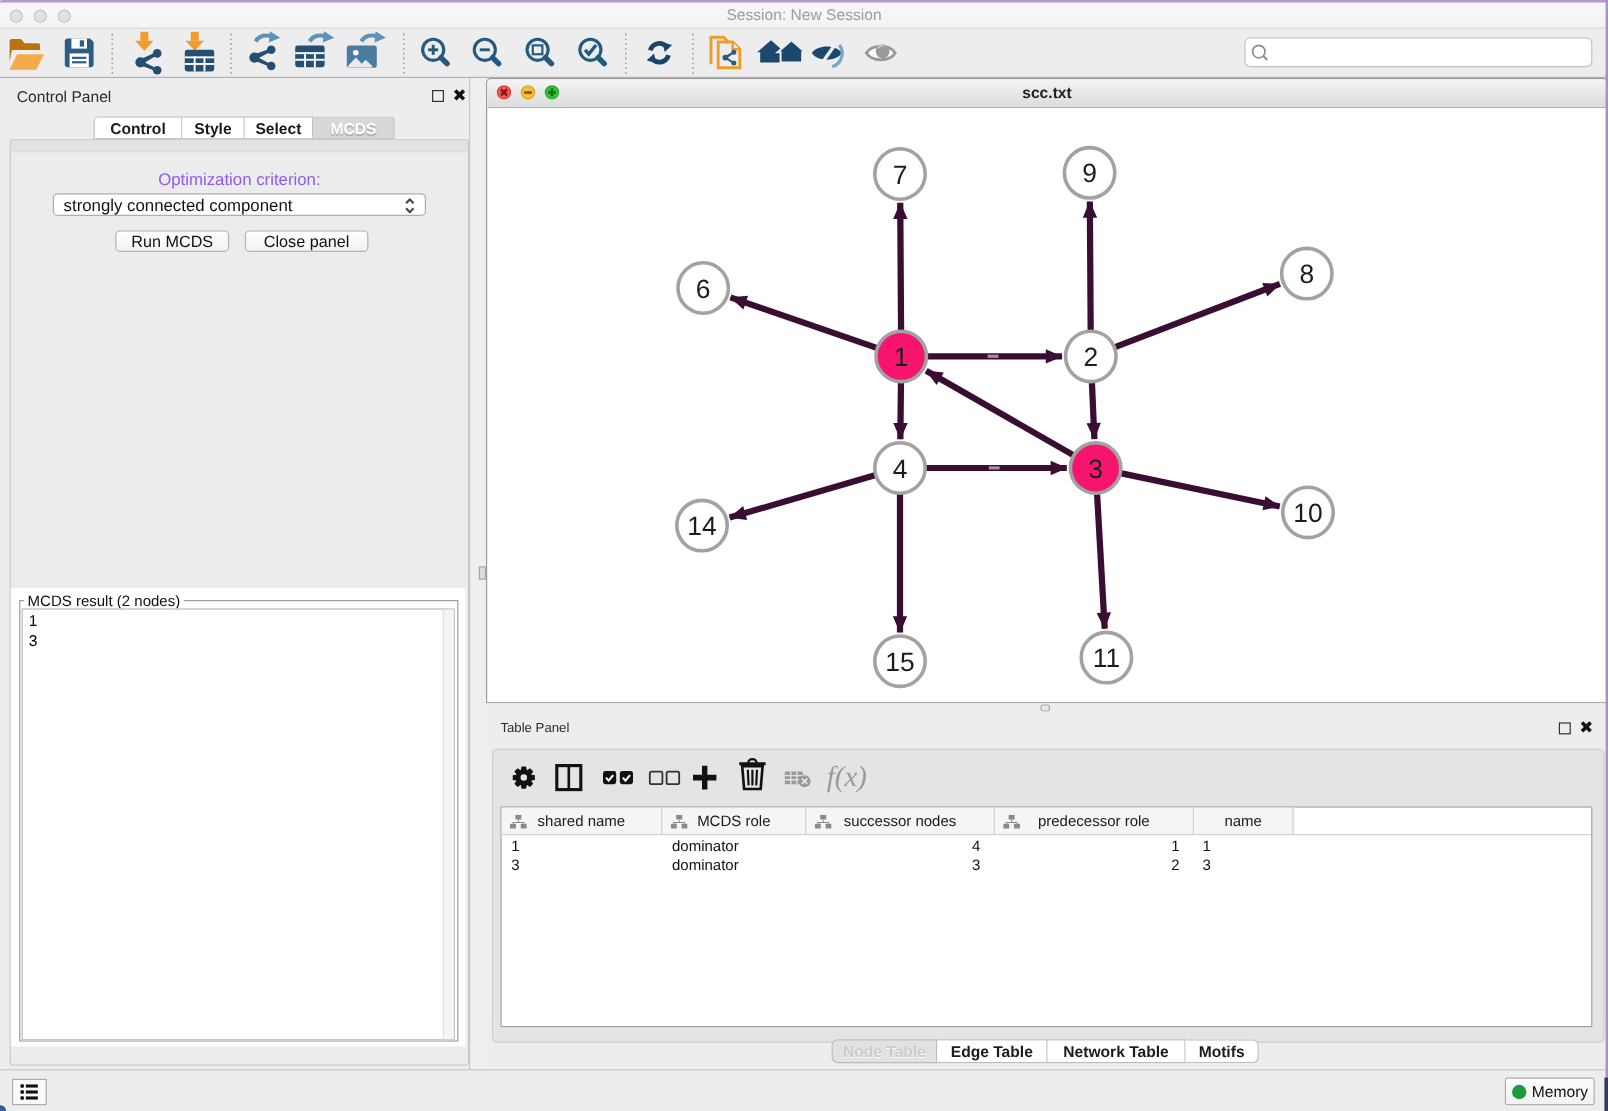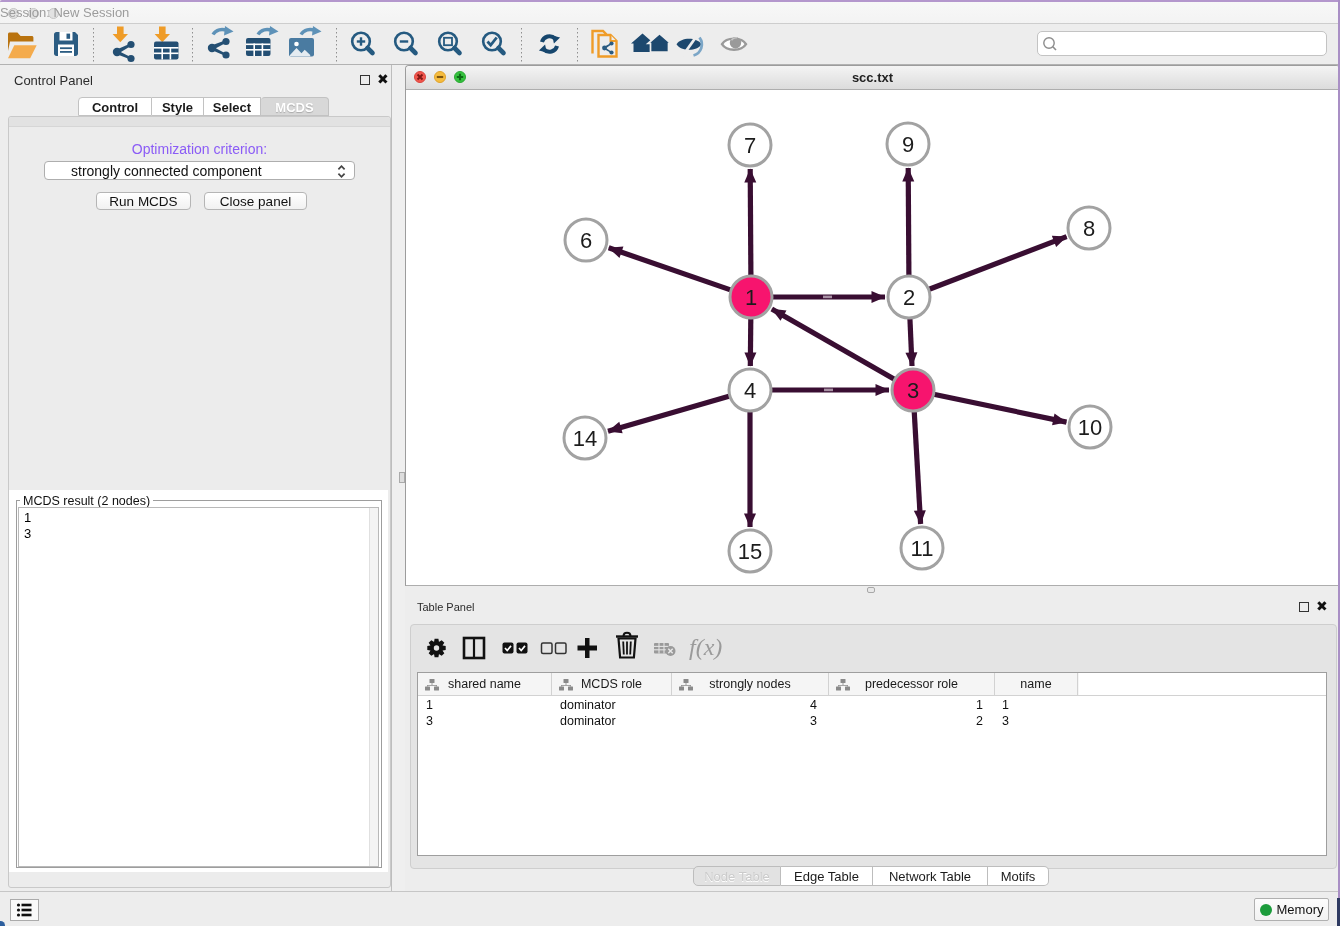--- a/index.html
+++ b/index.html
@@ -1,37 +1,37 @@
 <!DOCTYPE html>
 <html><head>
 <meta charset="utf-8">
 <style>
 html,body{margin:0;padding:0}
 body{width:1340px;height:926px;position:relative;overflow:hidden;background:#ededed;font-family:"Liberation Sans",sans-serif;-webkit-font-smoothing:antialiased}
 .abs{position:absolute}
 #titlebar{left:0;top:0;width:1340px;height:23px;background:linear-gradient(#f8f8f8,#f3f3f3);border-bottom:1px solid #cdcdcd;border-radius:5px 5px 0 0}
 #titlebar .dot{position:absolute;top:7.5px;width:11px;height:11px;border-radius:50%;background:#e2e2e2;border:1px solid #c5c5c5;box-sizing:border-box}
-#wintitle{left:0;right:0;top:5px;text-align:left;font-size:13px;color:#9c9c9c}
+#wintitle{left:0;right:0;top:5px;text-align:center;font-size:13px;color:#9c9c9c}
 #purpletop{left:0;top:0;width:1340px;height:2px;background:#b497cd;border-radius:5px 5px 0 0}
 #purpleright{right:0;top:0;width:2px;height:926px;background:#a98fc5;z-index:10}
 #toolbar{left:0;top:24px;width:1340px;height:40px;background:#ededed;border-bottom:1px solid #b2b2b2}
 #searchbox{position:absolute;left:1037px;top:7px;width:290px;height:25px;background:#fff;border:1px solid #c3c3c3;border-radius:5px;box-sizing:border-box}
 
 #cpanel{left:0;top:65px;width:392px;height:826px;background:#ededed;border-right:1px solid #bdbdbd;box-sizing:border-box}
 #cpanel .hdr{position:absolute;left:14px;top:8px;font-size:13px;color:#2c2c2c}
 .paneico{position:absolute;top:10px;width:10px;height:10px;border:1.5px solid #333;box-sizing:border-box}
 .panex{position:absolute;top:6px;font-size:14px;color:#111}
 .tabrow{position:absolute;display:flex}
 .tab{height:19px;line-height:19px;font-size:13px;font-weight:bold;color:#1a1a1a;text-align:center;background:#fff;border:1px solid #c2c2c2;border-left:none;box-sizing:border-box}
 .tab.first{border-left:1px solid #c2c2c2;border-radius:4px 0 0 0}
 .tab.sel{background:#d8d8d8;color:#fff;text-shadow:0 1px 1px #aaa;border:1px solid #c2c2c2;border-radius:4px 4px 0 0;border-left:none}
 #cpcontent{position:absolute;left:8px;top:51px;width:381px;height:770px;background:#ececec;border:1px solid #c9c9c9;border-radius:3px}
 #cpcontent .shade{position:absolute;left:0;top:0;right:0;height:9px;background:#e2e2e2;border-bottom:1px solid #d6d6d6;border-radius:3px 3px 0 0}
 #optlabel{left:0;width:381px;top:24px;text-align:center;font-size:14px;color:#8b5cf6}
-#dropdown{left:35px;top:44px;width:311px;height:19px;background:#fff;border:1px solid #aeaeae;border-radius:4px;font-size:14px;color:#111;line-height:18px;padding-left:26px;box-sizing:border-box}
+#dropdown{left:35px;top:44px;width:311px;height:19px;background:#fff;border:1px solid #aeaeae;border-radius:4px;font-size:14px;color:#111;line-height:18px;padding-left:8px;box-sizing:border-box}
 .btn{position:absolute;height:18px;background:linear-gradient(#ffffff,#f1f1f1);border:1px solid #b5b5b5;border-radius:4px;font-size:13.5px;color:#111;text-align:center;line-height:18px;box-sizing:border-box}
 #whitepanel{left:0;top:373px;width:379px;height:382px;background:#fff}
 #fieldset{left:7px;top:383px;width:366px;height:368px;border:1px solid #9d9d9d;box-sizing:border-box}
 #fslegend{left:11px;top:377px;background:#fff;padding:0 3px;font-size:12.5px;color:#111}
 #fstext{left:9px;top:390px;width:361px;height:360px;background:#fff;border:1px solid #b9b9b9;box-sizing:border-box;font-size:13px;color:#000;line-height:16px;padding:2px 0 0 5px}
 #fsscroll{left:360px;top:391px;width:8px;height:358px;background:#f4f4f4;border-left:1px solid #e0e0e0}
 
 #vsplit{left:392px;top:65px;width:13px;height:826px;background:#efefef}
 #vhandle{left:399px;top:472px;width:6px;height:11px;background:#ddd;border:1px solid #aaa;box-sizing:border-box}
 #hhandle{left:867px;top:587px;width:8px;height:6px;background:#e8e8e8;border:1px solid #a8a8a8;border-radius:2px;box-sizing:border-box}
@@ -46,21 +46,21 @@
 #tinner{position:absolute;left:5px;top:31px;width:927px;height:245px;background:#e4e4e4;border:1px solid #cecece;border-radius:4px;box-sizing:border-box}
 #ttable{position:absolute;left:6px;top:47px;width:910px;height:184px;background:#fff;border:1px solid #9e9e9e;box-sizing:border-box}
 #thead{position:absolute;left:0;top:0;right:0;height:22px;border-bottom:1px solid #d2d2d2}
 #theadbg{position:absolute;left:0;top:0;width:661px;height:22px;background:#f5f5f5}
 .thcell{position:absolute;top:0;height:22px;border-right:1px solid #d2d2d2;box-sizing:border-box}
 .thcell span{display:block;text-align:center;font-size:12.5px;color:#1a1a1a;line-height:22px}
 .ti{position:absolute;left:7px;top:5.5px}
 .trow{position:absolute;left:0;right:0;height:16px;font-size:12.5px;color:#111}
 .trow div{position:absolute;line-height:16px}
 #btabs{position:absolute;display:flex;left:288px;top:273px}
-.btab{height:20px;line-height:19px;font-size:13px;font-weight:normal;color:#1b1b1b;background:#fff;border:1px solid #bdbdbd;border-left:none;box-sizing:border-box;text-align:center}
+.btab{height:20px;line-height:19px;font-size:13px;font-weight:bold;color:#1b1b1b;background:#fff;border:1px solid #bdbdbd;border-left:none;box-sizing:border-box;text-align:center}
 .btab.first{border-left:1px solid #bdbdbd;border-radius:5px 0 0 5px}
 .btab.last{border-radius:0 5px 5px 0}
 .btab.sel{background:#e2e2e2;color:#cbcbcb;text-shadow:0 1px 0 #fff}
 
 #statusbar{left:0;top:891px;width:1340px;height:35px;background:#ededed;border-top:1px solid #c6c6c6;box-sizing:border-box}
 #listbtn{position:absolute;left:10px;top:7px;width:29px;height:22px;background:#fafafa;border:1px solid #ababab;box-sizing:border-box}
 #membtn{position:absolute;left:1254px;top:6px;width:75px;height:23px;background:linear-gradient(#fcfcfc,#f2f2f2);border:1px solid #b0b0b0;border-radius:2px;box-sizing:border-box;font-size:13px;color:#111;text-align:center;line-height:21px}
 #membtn i{display:inline-block;width:12px;height:12px;border-radius:50%;background:#1c9c3c;margin-right:5px;vertical-align:-1.5px;font-style:normal}
 </style>
 </head>
@@ -380,21 +380,21 @@
           </div>
         <div class="thcell" style="left:254px;width:157px">
             <svg class="ti" width="14" height="12" viewBox="0 0 14 12">
               <g fill="#8a8a8a">
                 <rect x="4.5" y="0" width="5" height="4" rx="0.5"></rect>
                 <rect x="0" y="7.5" width="5" height="4" rx="0.5"></rect>
                 <rect x="9" y="7.5" width="5" height="4" rx="0.5"></rect>
                 <path d="M6.6,4 h0.8 v2 h4.5 v1.5 h-0.8 v-0.7 h-8.2 v0.7 h-0.8 v-1.5 h4.5 z"></path>
               </g>
             </svg>
-            <span>strongly nodes</span>
+            <span>successor nodes</span>
           </div>
         <div class="thcell" style="left:411px;width:166px">
             <svg class="ti" width="14" height="12" viewBox="0 0 14 12">
               <g fill="#8a8a8a">
                 <rect x="4.5" y="0" width="5" height="4" rx="0.5"></rect>
                 <rect x="0" y="7.5" width="5" height="4" rx="0.5"></rect>
                 <rect x="9" y="7.5" width="5" height="4" rx="0.5"></rect>
                 <path d="M6.6,4 h0.8 v2 h4.5 v1.5 h-0.8 v-0.7 h-8.2 v0.7 h-0.8 v-1.5 h4.5 z"></path>
               </g>
             </svg>

